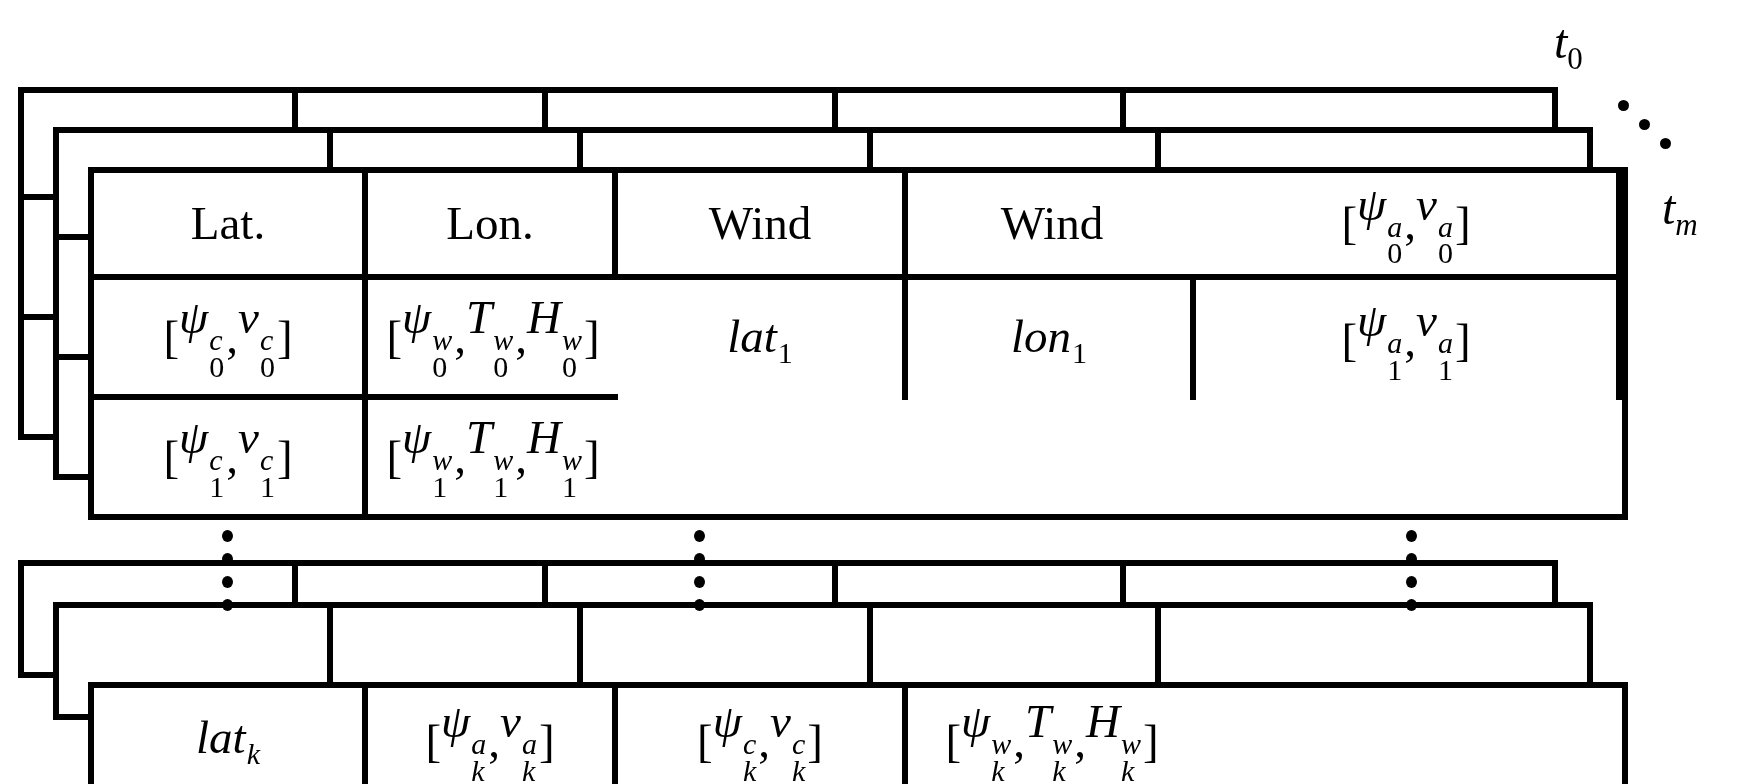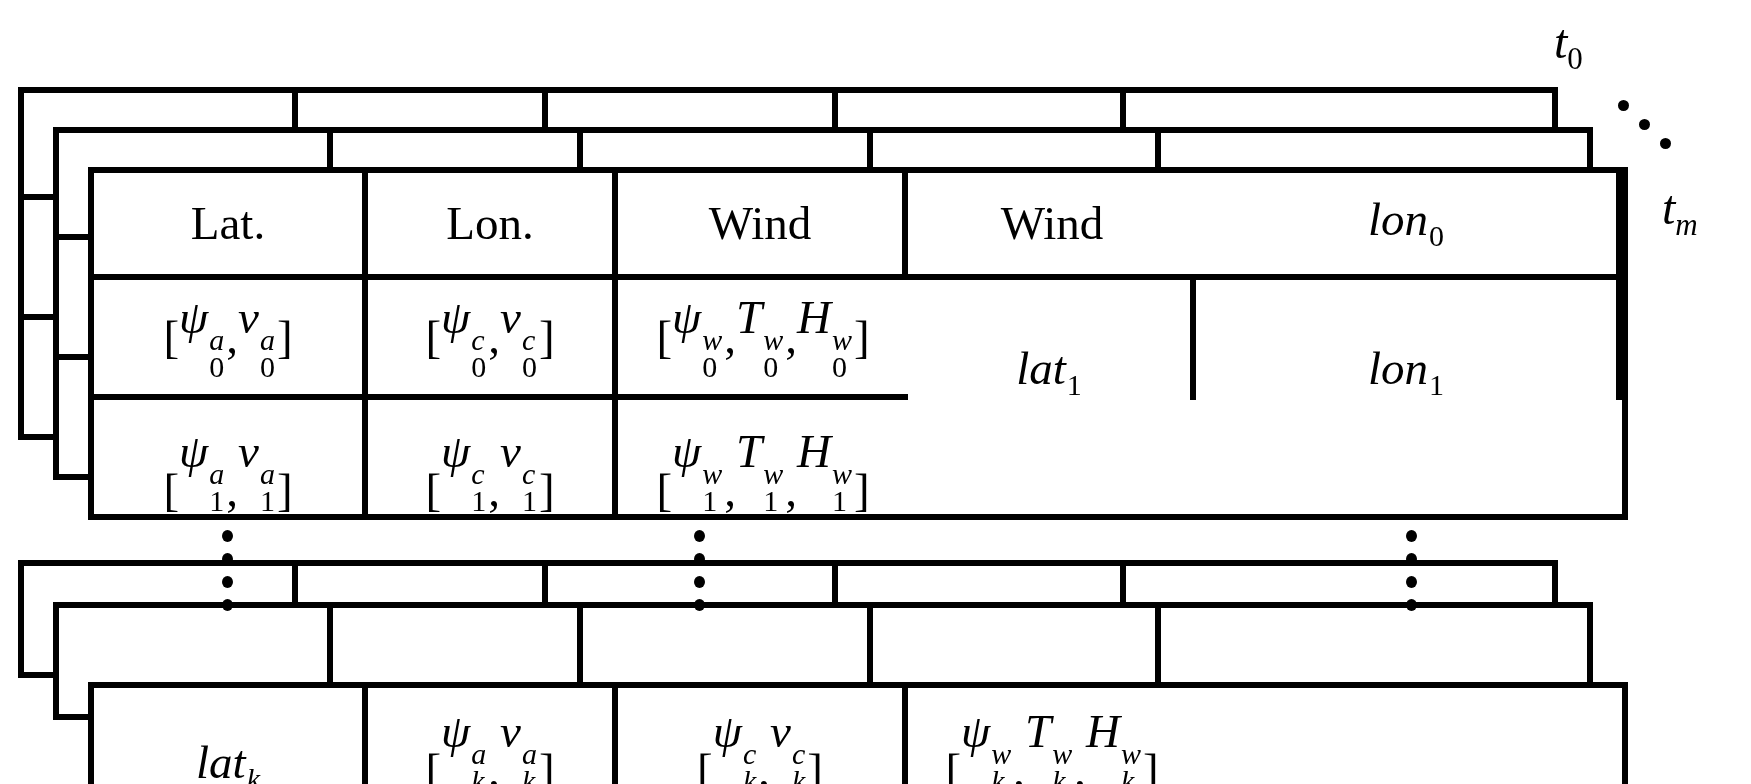--- a/index.html
+++ b/index.html
@@ -12,21 +12,21 @@
     display:grid;grid-template-columns:274px 250px 290px 288px 426px;
   }
   .rows3{grid-template-rows:107px 120px 114px;}
   .rows1{grid-template-rows:106px;}
   .cell{
     border-right:6px solid #000;border-bottom:6px solid #000;
     display:flex;align-items:center;justify-content:center;
     line-height:1;overflow:hidden;white-space:nowrap;
   }
   .cell.lc{border-right:none;}
-  .cell.lr{border-bottom:none;align-items:flex-end;}
+  .cell.lr{border-bottom:none;}
   .hd{font-size:47px;font-style:normal;}
   .math{font-size:47px;font-style:italic;}
   .rm{font-style:normal;}
   .sb{font-size:30px;vertical-align:-11px;margin-left:1px;}
   .ss{
     display:inline-flex;flex-direction:column;align-items:flex-start;
     font-size:30px;line-height:0.88;vertical-align:-17px;margin:0 2px 0 1px;
   }
   .tlabel{position:absolute;font-size:48px;font-style:italic;line-height:1;}
   .tlabel .tsub{font-size:31px;vertical-align:-11px;}
@@ -72,23 +72,20 @@
       <div class="cell lr"></div>
       <div class="cell lr"></div>
       <div class="cell lc lr"></div>
     </div>
   <div class="sheet rows3" style="left:88px;top:167px;width:1540px;height:353px">
       <div class="cell hd">Lat.</div>
       <div class="cell hd">Lon.</div>
       <div class="cell hd">Wind</div>
       <div class="cell lc hd">Wind</div>
       <div class="cell math">
-        <span><span>lon</span><span class="sb rm">0</span></span>
-      </div>
-      <div class="cell math">
         <span class="rm">[</span>
         <span><span>ψ</span><span class="ss">
             <span>a</span>
             <span class="rm">0</span>
           </span></span>
         <span class="rm">, </span>
         <span><span>v</span><span class="ss">
             <span>a</span>
             <span class="rm">0</span>
           </span></span>

